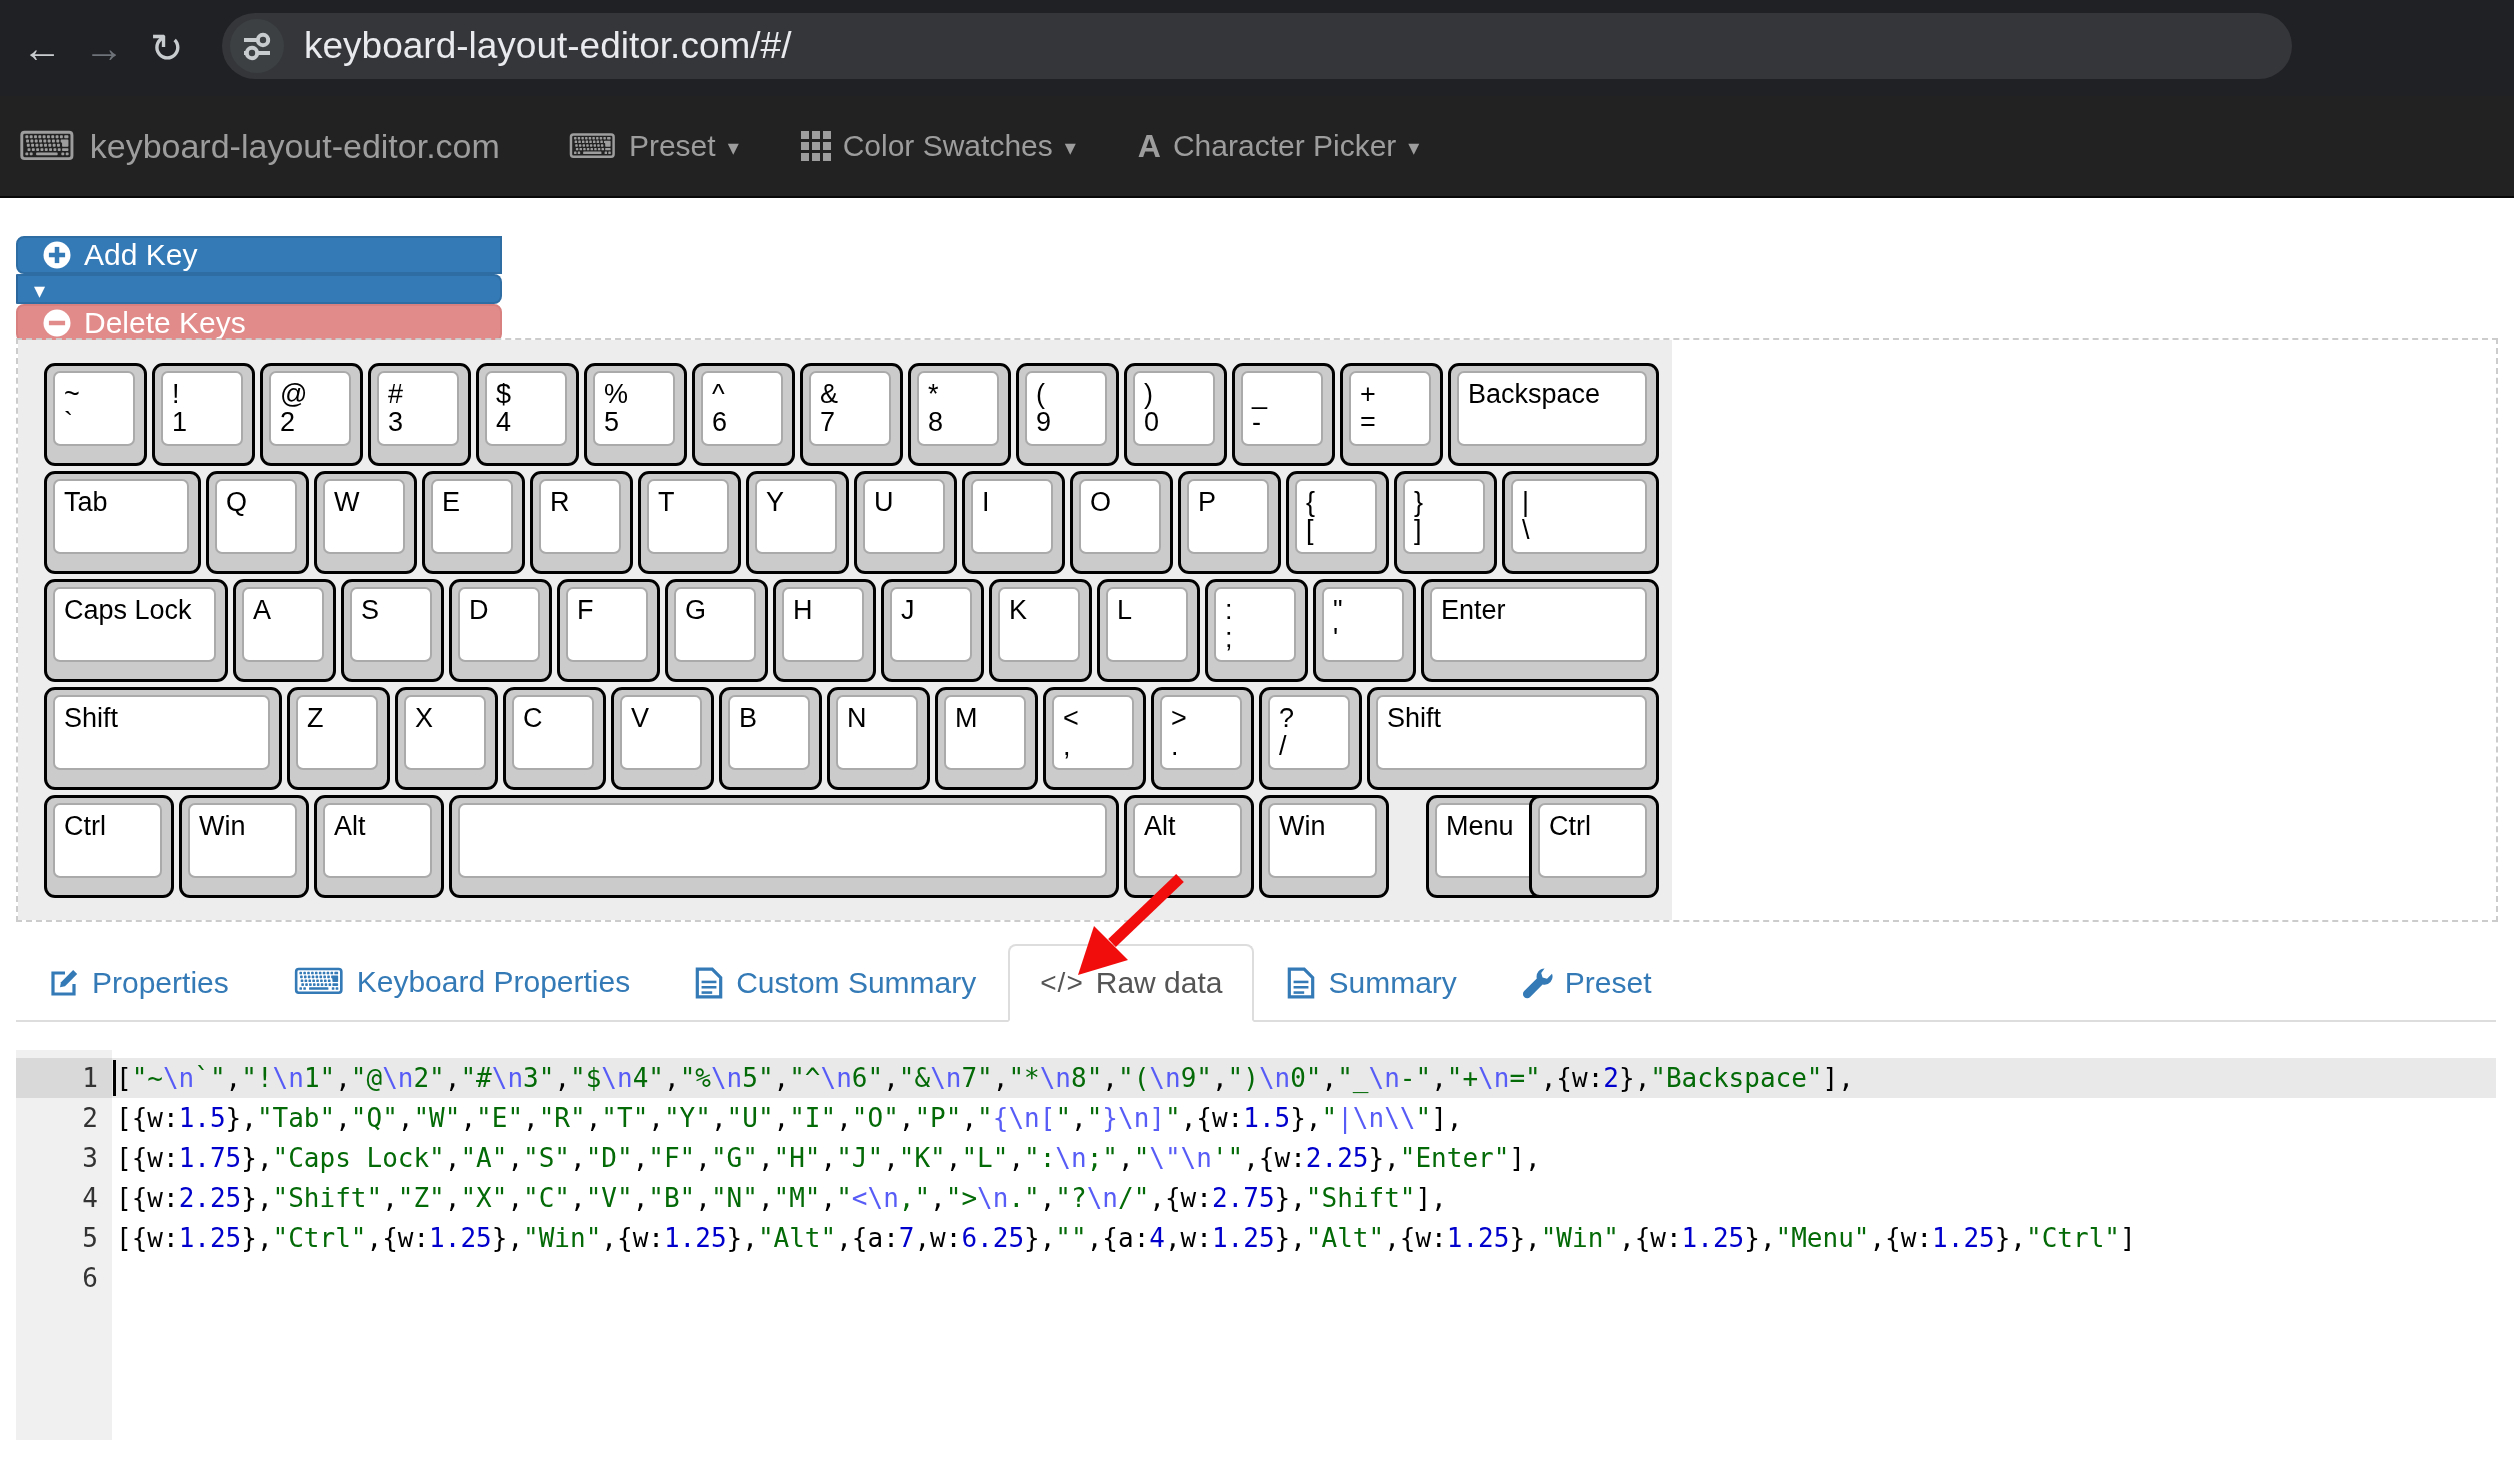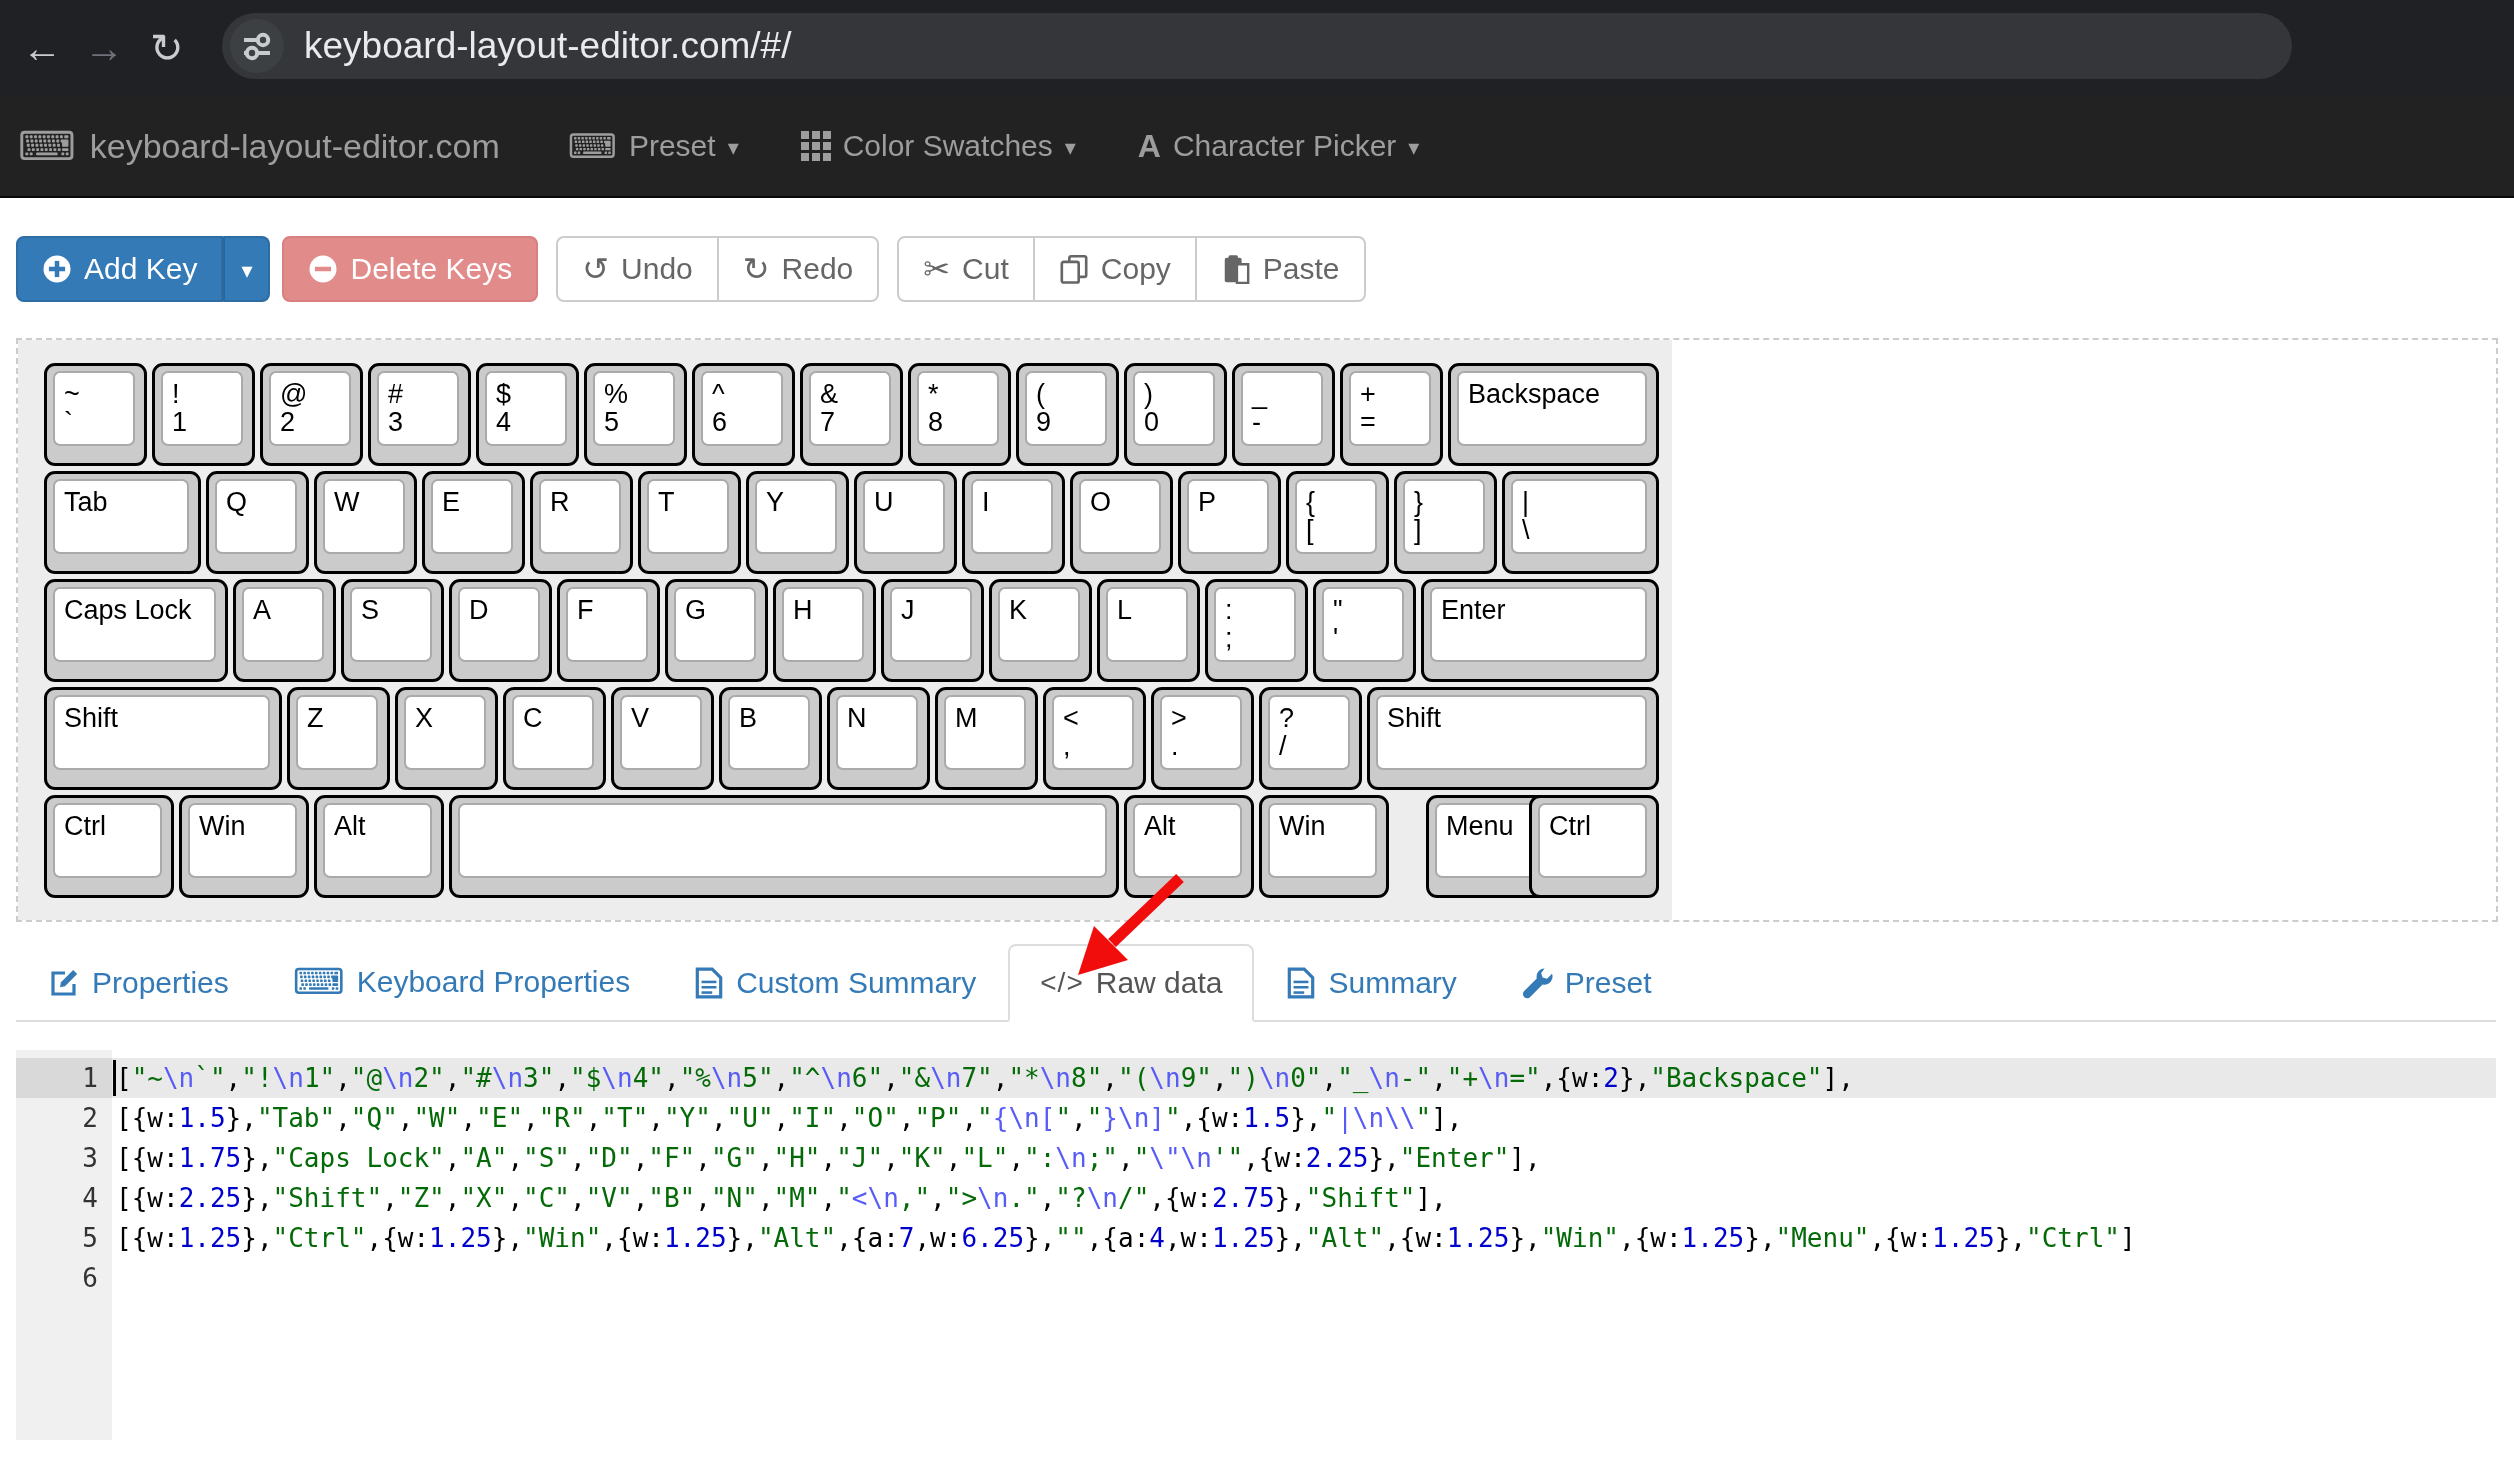--- a/index.html
+++ b/index.html
@@ -18,27 +18,27 @@
   
   .navbar{left:0;top:96px;width:2514px;height:100px;background:#222;border-bottom:2px solid #080808;
           display:flex;align-items:center;color:#9d9d9d;}
   .brand{display:flex;align-items:center;gap:14px;margin-left:18px;font-size:34px;color:#9d9d9d;}
   .kbglyph{font-size:40px;line-height:1;}
   .navitem{display:flex;align-items:center;gap:12px;font-size:30px;color:#9d9d9d;cursor:pointer;}
   .caret{font-size:22px;position:relative;top:2px;}
   .nav-sp1{margin-left:68px;} .nav-sp2{margin-left:62px;} .nav-sp3{margin-left:62px;}
 
   
-  .toolbar{left:16px;top:236px;height:66px;display:flex;align-items:stretch;}
+  .toolbar{left:16px;top:236px;height:66px;display:flex;align-items:stretch;flex-direction:column;}
   .btn{display:flex;align-items:center;gap:12px;font-size:30px;padding:0 24px;border:2px solid #ccc;
        background:#fff;color:#666;white-space:nowrap;}
   .btn-primary{background:#337ab7;border-color:#2e6da4;color:#fff;border-radius:8px 0 0 8px;}
   .btn-caret{background:#337ab7;border-color:#2e6da4;border-left-color:#2a659c;color:#fff;
              border-radius:0 8px 8px 0;padding:0 16px;}
-  .btn-danger{background:#e28b8b;border-color:#d87f7f;color:#fff;border-radius:8px;margin-left:12px;}
+  .btn-danger{background:#e28b8b;border-color:#d87f7f;color:#fff;border-radius:8px;margin-left:0;}
   .grp{display:flex;margin-left:18px;}
   .grp .btn:first-child{border-radius:8px 0 0 8px;}
   .grp .btn:last-child{border-radius:0 8px 8px 0;}
   .grp .btn + .btn{border-left-width:0;}
   .glyph{font-size:32px;line-height:1;}
 
   
   .kbd-zone{left:16px;top:338px;width:2478px;height:580px;border:2px dashed #ccc;}
   .kbd-surface{position:absolute;left:0;top:0;width:1654px;height:580px;background:#ededee;}
   .key{position:absolute;background:#cbcbcb;border:3px solid #000;border-radius:11px;box-sizing:border-box;}

